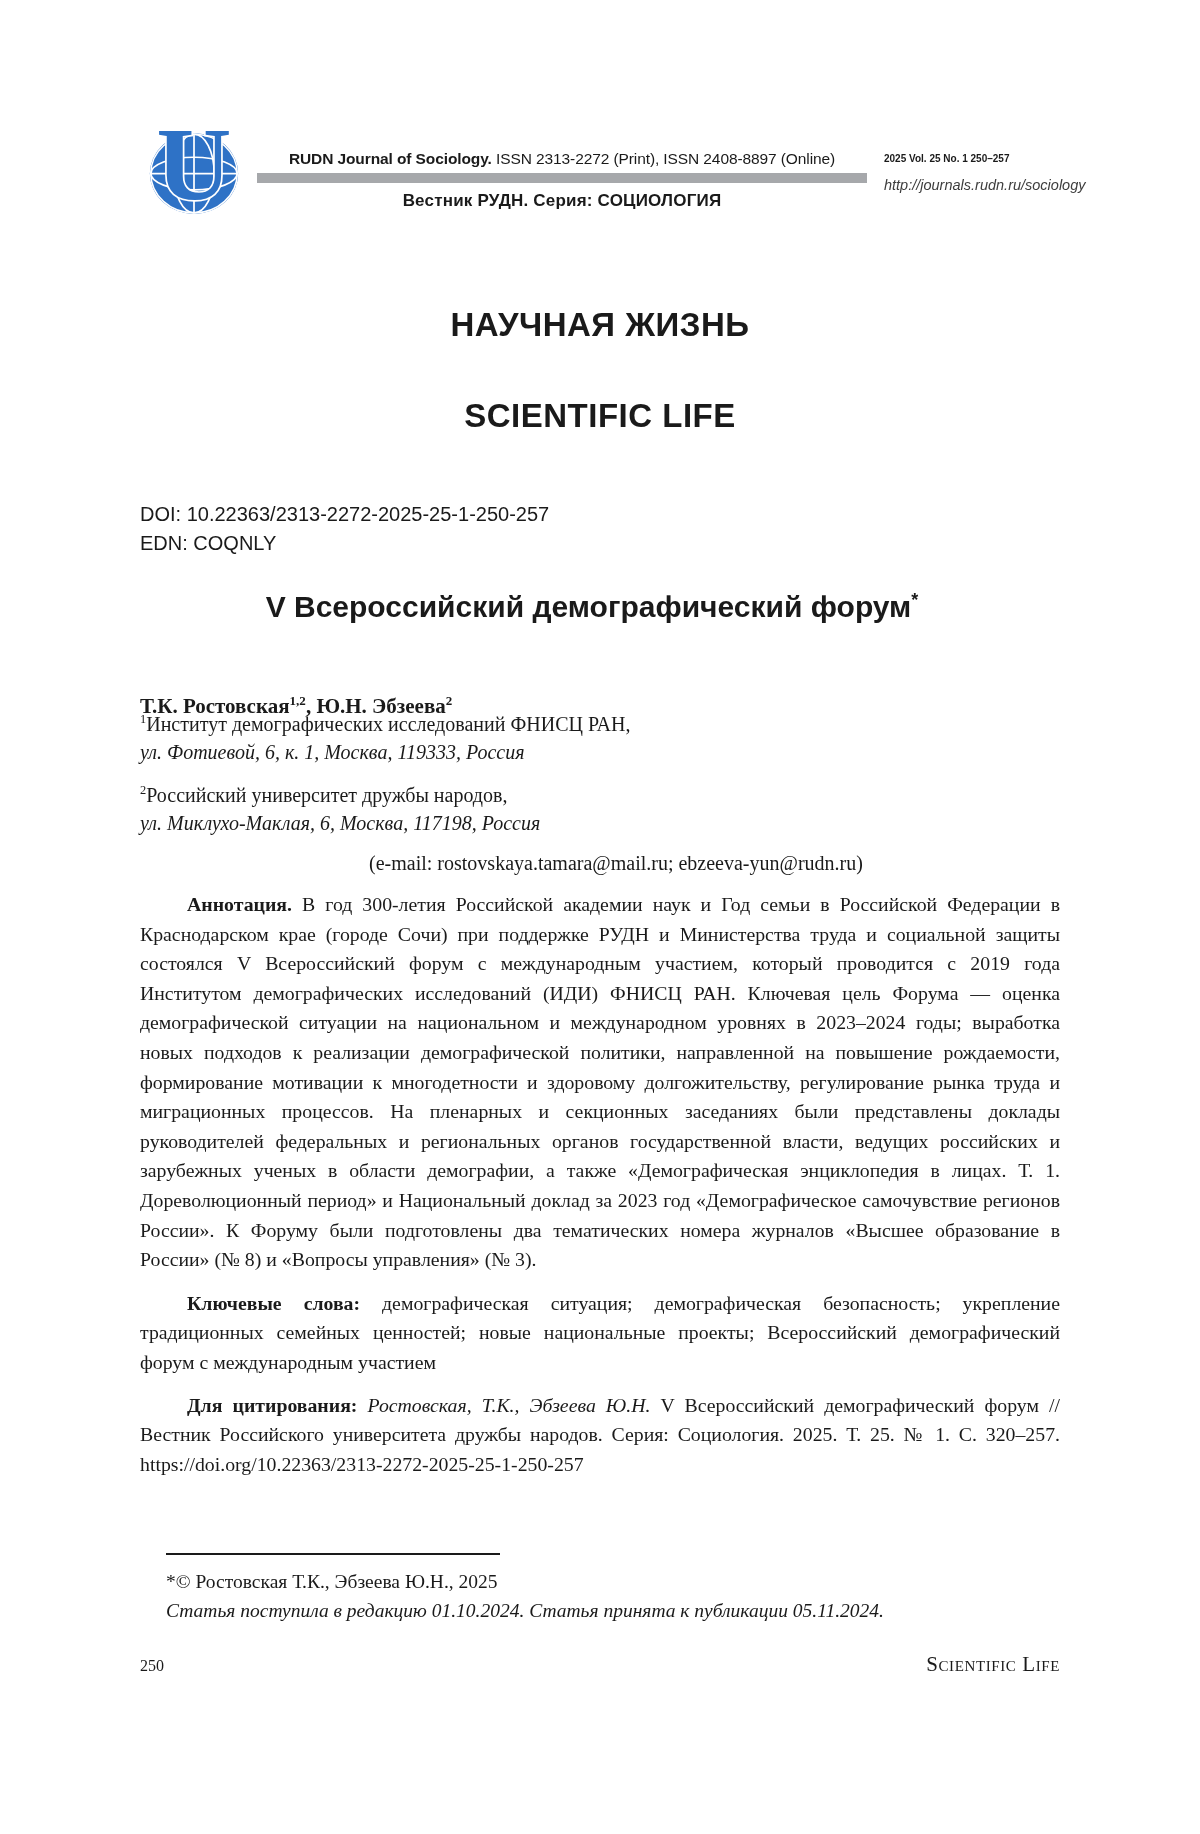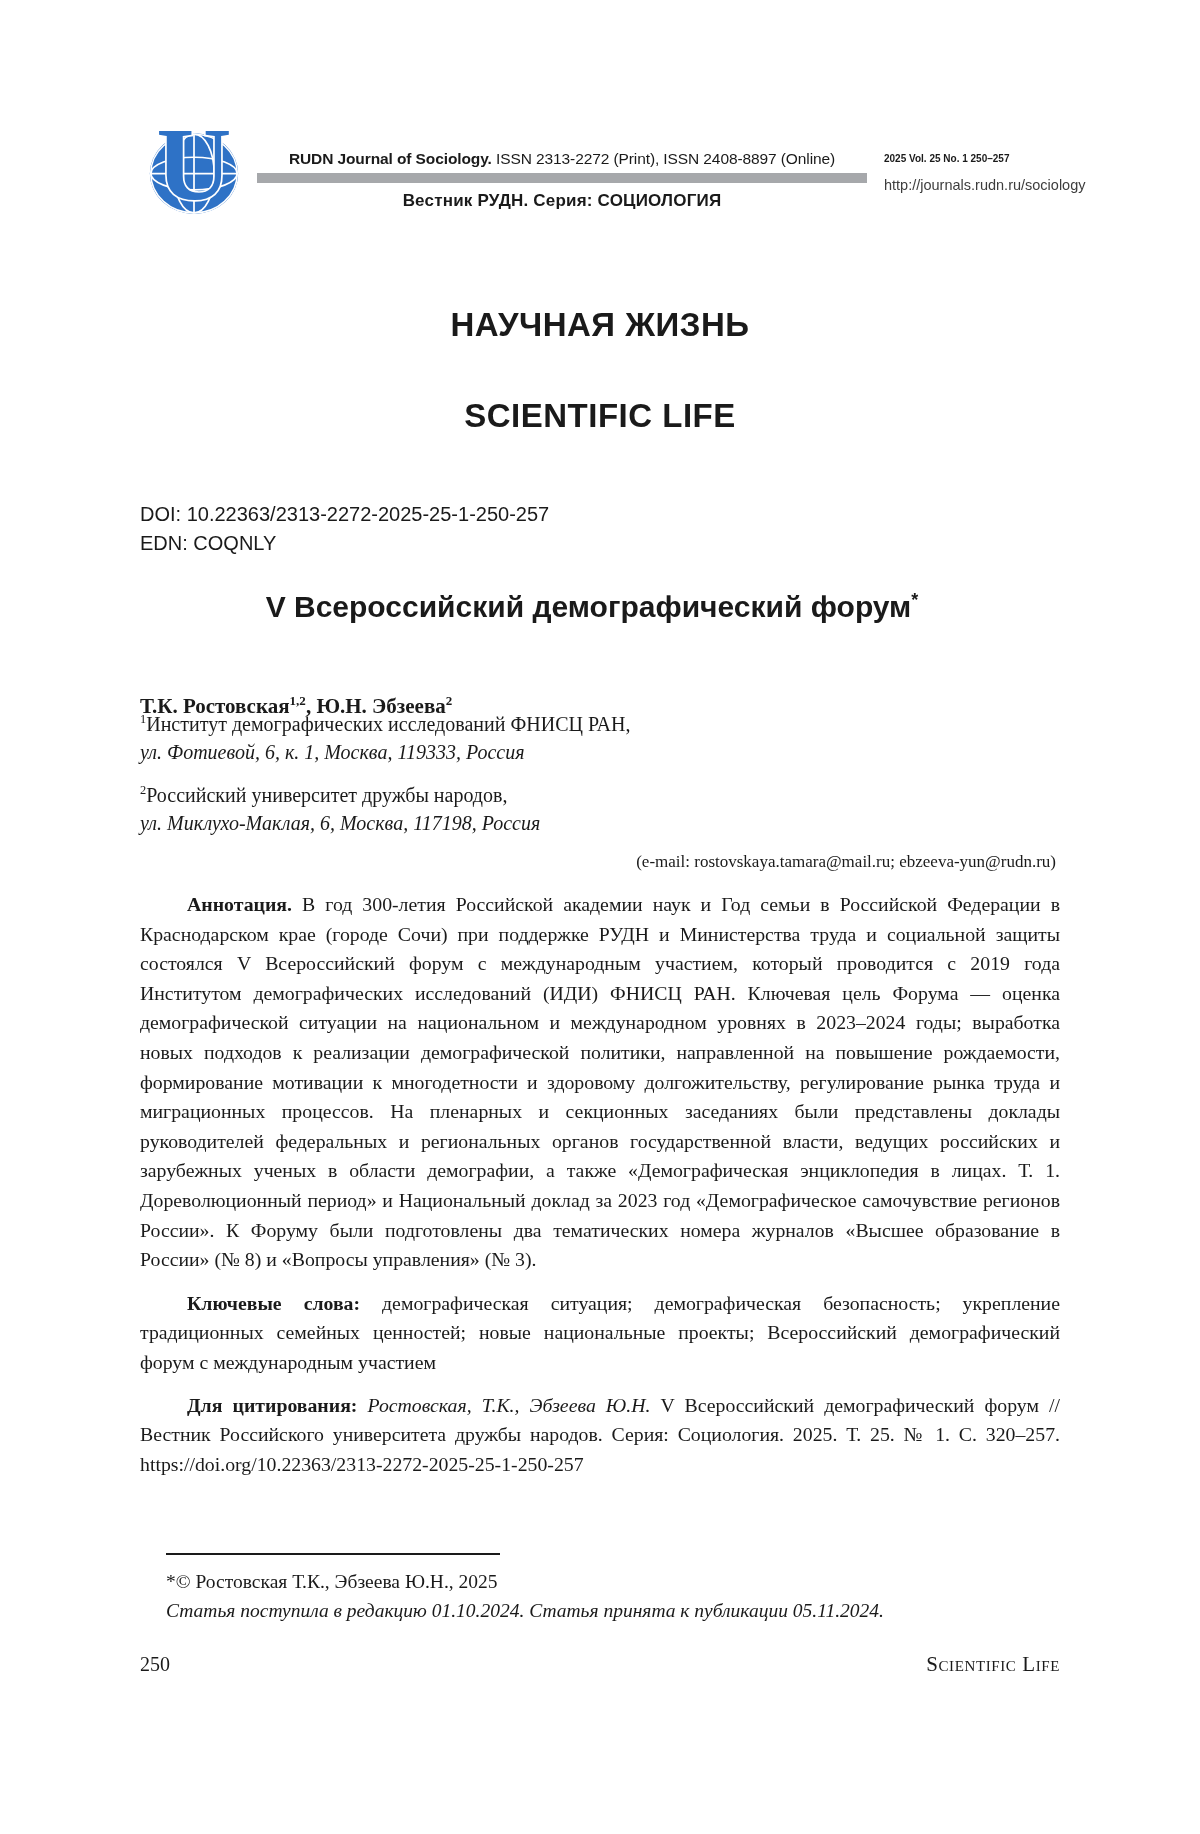--- a/index.html
+++ b/index.html
@@ -13,21 +13,21 @@
   
   .logo{position:absolute;left:146px;top:110px;width:96px;height:106px;}
   .header-center{position:absolute;left:257px;top:150px;width:610px;text-align:center;
     font-family:"Liberation Sans", sans-serif;}
   .hc-line1{font-size:15.5px;white-space:nowrap;letter-spacing:-0.1px;}
   .hc-bar{height:10px;background:#a6a8ab;margin:5px 0 7px 0;}
   .hc-line2{font-size:17px;font-weight:bold;letter-spacing:0.2px;margin-top:8px;}
   .header-right{position:absolute;left:884px;top:153px;width:190px;
     font-family:"Liberation Sans", sans-serif;}
   .hr-line1{font-size:10px;font-weight:bold;white-space:nowrap;}
-  .hr-line2{font-size:14.5px;color:#3d3d3d;margin-top:13px;white-space:nowrap;}
+  .hr-line2{font-size:14.5px;color:#3d3d3d;margin-top:13px;white-space:nowrap;font-style:italic;}
 
   
   .sec{position:absolute;left:140px;width:920px;text-align:center;
     font-family:"Liberation Sans", sans-serif;font-weight:bold;font-size:33px;
     letter-spacing:0.5px;margin:0;}
   .sec-ru{top:306px;}
   .sec-en{top:397px;}
 
   
   .ids{position:absolute;left:140px;top:500px;
@@ -38,38 +38,38 @@
     font-family:"Liberation Sans", sans-serif;font-weight:bold;font-size:30px;margin:0;}
   .title sup{font-size:60%;vertical-align:super;line-height:0;}
   .authors{position:absolute;left:140px;top:694px;width:920px;text-align:left;
     font-weight:bold;font-size:21px;}
   .authors sup{font-size:62%;vertical-align:super;line-height:0;font-weight:bold;}
   .aff{position:absolute;left:140px;width:920px;
     font-size:20px;line-height:28px;}
   .aff sup{font-size:62%;vertical-align:super;line-height:0;}
   .aff-1{top:710px;}
   .aff-2{top:781px;}
-  .email{position:absolute;left:136px;top:852px;width:920px;text-align:right;font-size:17px;}
+  .email{position:absolute;left:156px;top:852px;width:920px;text-align:center;font-size:20px;}
 
   
   .body-text{position:absolute;left:140px;top:890px;width:920px;}
   .body-text p{margin:0;font-size:19.8px;line-height:29.6px;text-align:justify;
     text-indent:47px;}
   .body-text p.keywords{margin-top:14px;}
   .body-text p.citation{margin-top:13px;}
 
   
   .footnote{position:absolute;left:140px;top:1553px;width:920px;padding-left:26px;
     box-sizing:border-box;font-size:19.5px;line-height:29px;}
   .fn-rule{width:334px;border-top:2px solid #1a1a1a;margin:0 0 12px 0;}
 
   
   .footer{position:absolute;left:140px;top:1652px;width:920px;display:flex;
     justify-content:space-between;align-items:baseline;}
-  .page-num{font-size:20px;}
+  .page-num{font-size:16px;}
   .running{font-variant:small-caps;font-size:21px;letter-spacing:0.6px;}
 </style>
 </head>
 <body>
 
 <div class="page">
 
   <div class="logo">
     <svg width="96" height="106" viewBox="0 0 100 110" xmlns="http://www.w3.org/2000/svg">
       <ellipse cx="50" cy="66" rx="46" ry="42" fill="#2e72c6"></ellipse>

